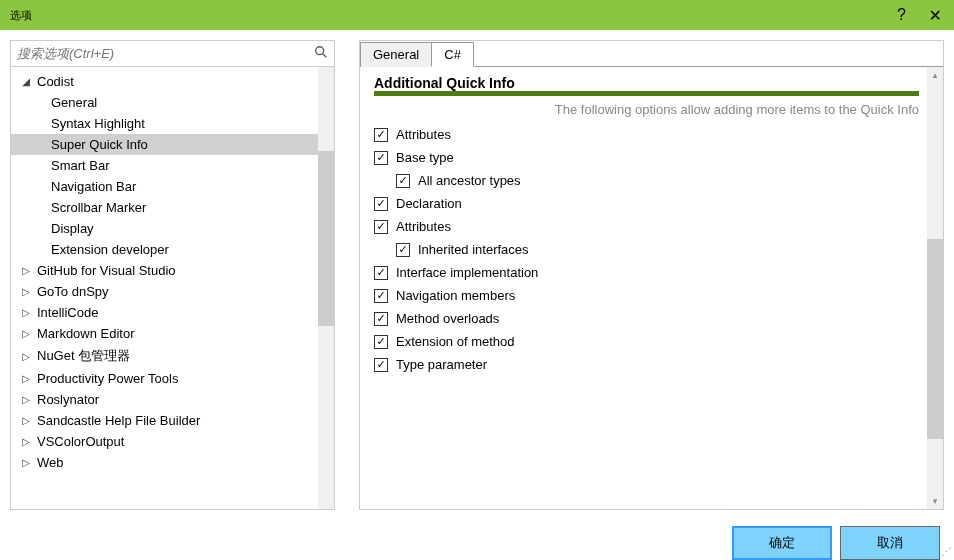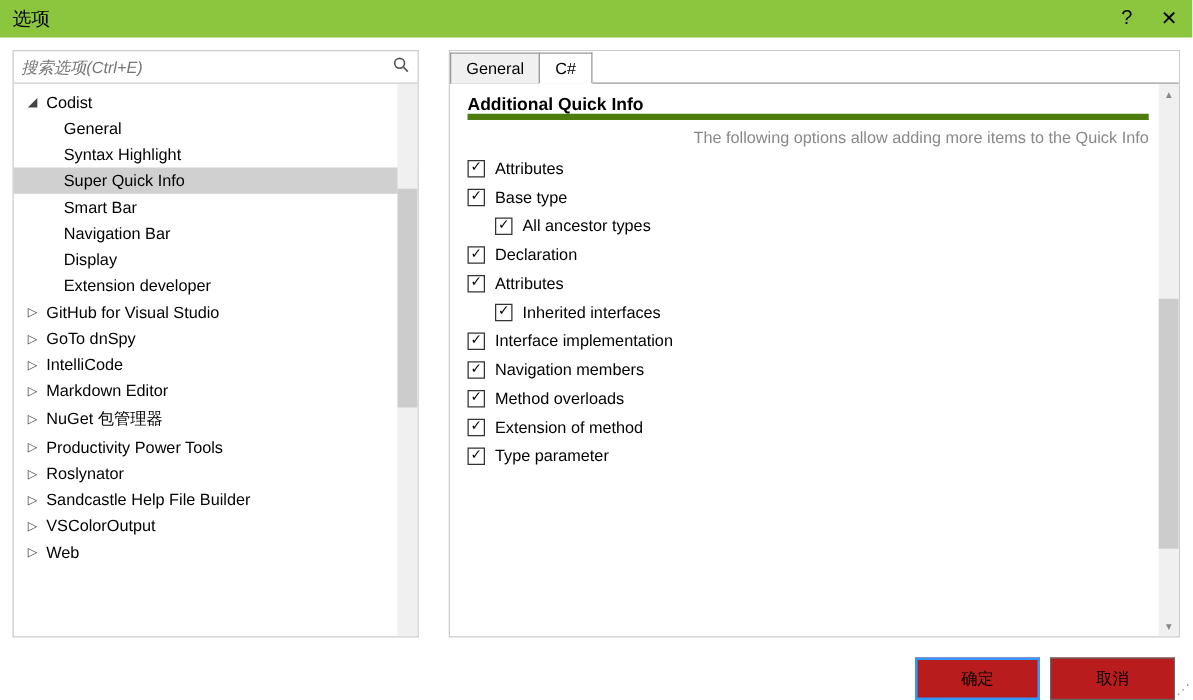--- a/index.html
+++ b/index.html
@@ -1,18 +1,18 @@
 <!DOCTYPE html>
 <html><head>
 <meta charset="utf-8">
 <style>
 * { box-sizing: border-box; margin: 0; padding: 0; }
 body { font-family: "Segoe UI", Tahoma, sans-serif; font-size: 13px; background: #fff; width: 954px; height: 560px; overflow: hidden; position: relative; }
 .titlebar { background: #8cc63f; height: 30px; display: flex; align-items: center; padding: 0 10px; position: relative; }
-.titlebar-text { color: #000; font-size: 15px; }
+.titlebar-text { color: #000; font-size: 11px; }
 .titlebar-help { position: absolute; right: 48px; font-size: 16px; cursor: pointer; }
 .titlebar-close { position: absolute; right: 12px; font-size: 16px; cursor: pointer; }
 .dialog-body { display: flex; padding: 10px; gap: 24px; height: 490px; }
 .left-pane { width: 325px; display: flex; flex-direction: column; border: 1px solid #ccc; }
 .search-row { display: flex; align-items: center; border-bottom: 1px solid #ccc; padding: 4px 6px; }
 .search-input { flex: 1; border: none; outline: none; font-size: 13px; color: #888; font-style: italic; background: transparent; }
 .search-icon { font-size: 14px; color: #555; }
 .tree-wrap { flex: 1; overflow-y: auto; position: relative; }
 .tree-scrollbar { position: absolute; right: 0; top: 0; width: 16px; height: 100%; background: #f0f0f0; }
 .tree-scrollbar-thumb { position: absolute; top: 84px; width: 16px; height: 175px; background: #ccc; right: 0; }
@@ -34,21 +34,21 @@
 .content-scroll-arrow.down { bottom: 0; }
 .content-inner { padding: 8px 24px 8px 14px; }
 .section-title { font-weight: bold; font-size: 14px; margin-bottom: 2px; }
 .section-title-underline { border-bottom: 5px solid #4d7c0f; margin-bottom: 6px; }
 .section-desc { color: #888; padding-left: 20px; margin-bottom: 10px; text-align: right; }
 .check-item { display: flex; align-items: center; margin: 8px 0; }
 .check-item.indent { margin-left: 22px; }
 .check-box { width: 14px; height: 14px; border: 1px solid #333; display: inline-flex; align-items: center; justify-content: center; margin-right: 8px; font-size: 11px; line-height: 1; }
 .check-mark { color: #000; }
 .button-bar { display: flex; justify-content: flex-end; padding: 6px 14px 10px; gap: 8px; }
-.btn { min-width: 100px; padding: 6px 20px; border: 1px solid #666; background: #b91c1c; cursor: pointer; font-size: 13px; }
+.btn { min-width: 100px; padding: 6px 20px; border: 1px solid #666; background: #7dd3fc; cursor: pointer; font-size: 13px; }
 .btn-primary { border: 2px solid #3399ff; }
 .resize-grip { position: absolute; right: 2px; bottom: 2px; font-size: 11px; color: #999; }
 </style>
 </head>
 <body>
 
 <div class="titlebar">
   <span class="titlebar-text">选项</span>
   <span class="titlebar-help">?</span>
   <span class="titlebar-close">✕</span>
@@ -80,20 +80,23 @@
           <div class="tree-node tree-child tree-selected">
             <span class="tree-label">Super Quick Info</span>
           </div>
           <div class="tree-node tree-child">
             <span class="tree-label">Smart Bar</span>
           </div>
           <div class="tree-node tree-child">
             <span class="tree-label">Navigation Bar</span>
           </div>
           <div class="tree-node tree-child">
+            <span class="tree-label">Scrollbar Marker</span>
+          </div>
+          <div class="tree-node tree-child">
             <span class="tree-label">Display</span>
           </div>
           <div class="tree-node tree-child">
             <span class="tree-label">Extension developer</span>
           </div>
           <div class="tree-node">
             <span class="tree-toggle">▷</span>
             <span class="tree-label">GitHub for Visual Studio</span>
           </div>
           <div class="tree-node">

